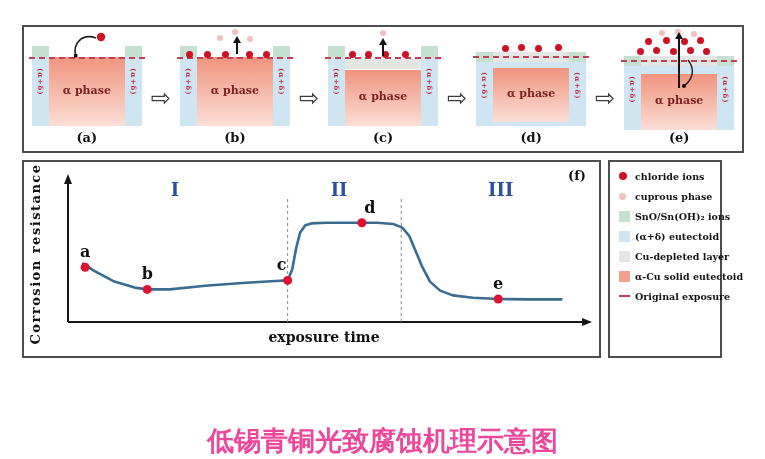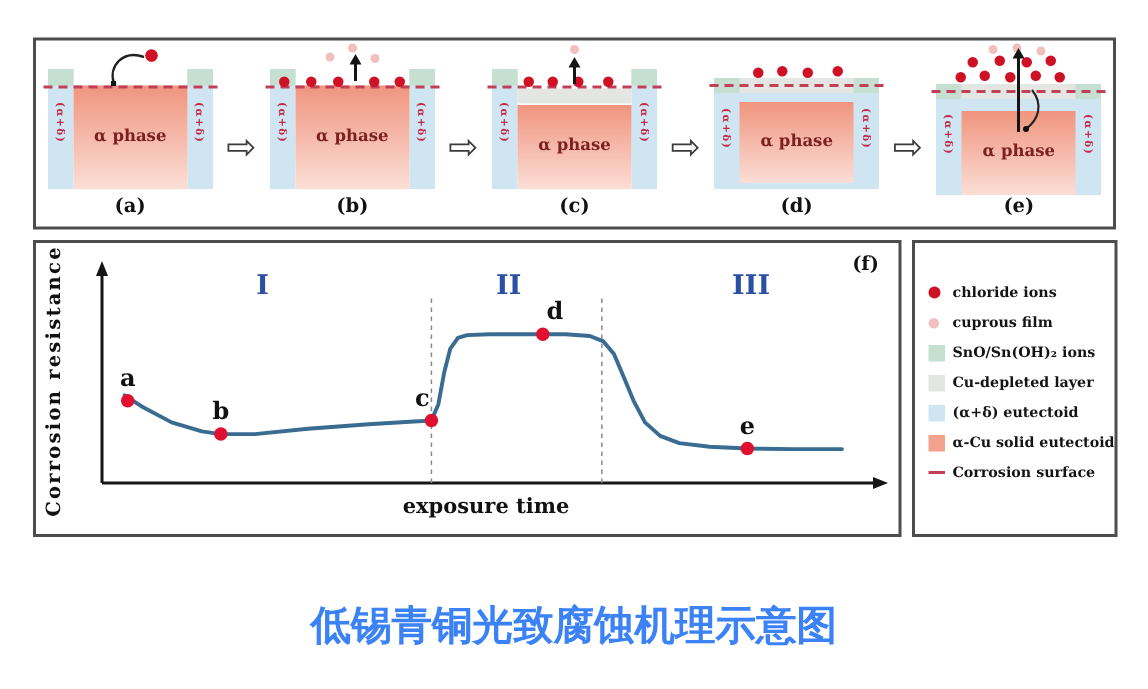--- a/index.html
+++ b/index.html
@@ -1,21 +1,21 @@
 <!DOCTYPE html>
 <html><head>
 <meta charset="utf-8">
 <style>
   html,body{margin:0;padding:0;background:#fff;}
   body{position:relative;width:765px;height:459px;overflow:hidden;
        font-family:"DejaVu Serif","Liberation Serif",serif;}
   .box{position:absolute;background:#fff;border:2px solid #4d4d4d;box-sizing:border-box;}
   #stage-box{left:22px;top:25px;width:722px;height:128px;display:flex;align-items:center;justify-content:center;gap:3px;}
   #graph-box{left:22px;top:160px;width:579px;height:198px;}
-  #legend-box{left:608px;top:160px;width:137px;height:198px;padding:23px 0 0 9px;}
+  #legend-box{left:608px;top:160px;width:114px;height:198px;padding:4px 0 0 9px;}
   .panel{position:relative;width:122px;height:118px;flex:0 0 auto;}
   .abs{position:absolute;}
   .dot{position:absolute;border-radius:50%;}
   .pillar-label{position:absolute;writing-mode:vertical-rl;font-weight:bold;font-size:7px;letter-spacing:1px;}
   .phase-label{position:absolute;font-weight:bold;font-size:11px;text-align:center;}
   .panel-label{position:absolute;left:0;width:100%;text-align:center;font-weight:bold;font-size:13px;color:#111;}
   .arrow-sep{font-family:"DejaVu Sans",sans-serif;font-size:24px;color:#3c3c3c;margin-top:18px;flex:0 0 auto;}
   .surface{position:absolute;height:0;border-top:2px dashed;}
   .aline{position:absolute;width:2px;background:#151515;}
   .ahead{position:absolute;width:0;height:0;border-left:4px solid transparent;border-right:4px solid transparent;border-bottom:7px solid #151515;}
@@ -171,48 +171,48 @@
       <div class="legend-row">
         <div class="legend-swatch">
           <div style="width: 8px; height: 8px; border-radius: 50%; background: rgb(207, 17, 38);"></div>
         </div>
         <div class="legend-label">chloride ions</div>
       </div>
       <div class="legend-row">
         <div class="legend-swatch">
           <div style="width: 7px; height: 7px; border-radius: 50%; background: rgb(242, 191, 191);"></div>
         </div>
-        <div class="legend-label">cuprous film</div>
+        <div class="legend-label">cuprous phase</div>
       </div>
       <div class="legend-row">
         <div class="legend-swatch">
           <div style="width: 11px; height: 11px; background: rgb(197, 223, 208);"></div>
         </div>
         <div class="legend-label">SnO/Sn(OH)₂ ions</div>
       </div>
       <div class="legend-row">
         <div class="legend-swatch">
+          <div style="width: 11px; height: 11px; background: rgb(207, 229, 241);"></div>
+        </div>
+        <div class="legend-label">(α+δ) eutectoid</div>
+      </div>
+      <div class="legend-row">
+        <div class="legend-swatch">
           <div style="width: 11px; height: 11px; background: rgb(228, 230, 228);"></div>
         </div>
         <div class="legend-label">Cu-depleted layer</div>
       </div>
       <div class="legend-row">
         <div class="legend-swatch">
-          <div style="width: 11px; height: 11px; background: rgb(207, 229, 241);"></div>
-        </div>
-        <div class="legend-label">(α+δ) eutectoid</div>
-      </div>
-      <div class="legend-row">
-        <div class="legend-swatch">
           <div style="width: 11px; height: 11px; background: rgb(242, 162, 140);"></div>
         </div>
         <div class="legend-label">α-Cu solid eutectoid</div>
       </div>
       <div class="legend-row">
         <div class="legend-swatch">
           <div style="width: 11px; height: 0px; border-top: 2px dashed rgb(192, 64, 88);"></div>
         </div>
-        <div class="legend-label">Corrosion surface</div>
+        <div class="legend-label">Original exposure</div>
       </div>
     </div>
 </div>
 
-<div id="caption" style="color: #3b82f6;">低锡青铜光致腐蚀机理示意图</div>
+<div id="caption" style="color: #ec4899; margin-top: 24px;">低锡青铜光致腐蚀机理示意图</div>
 
 </body></html>

